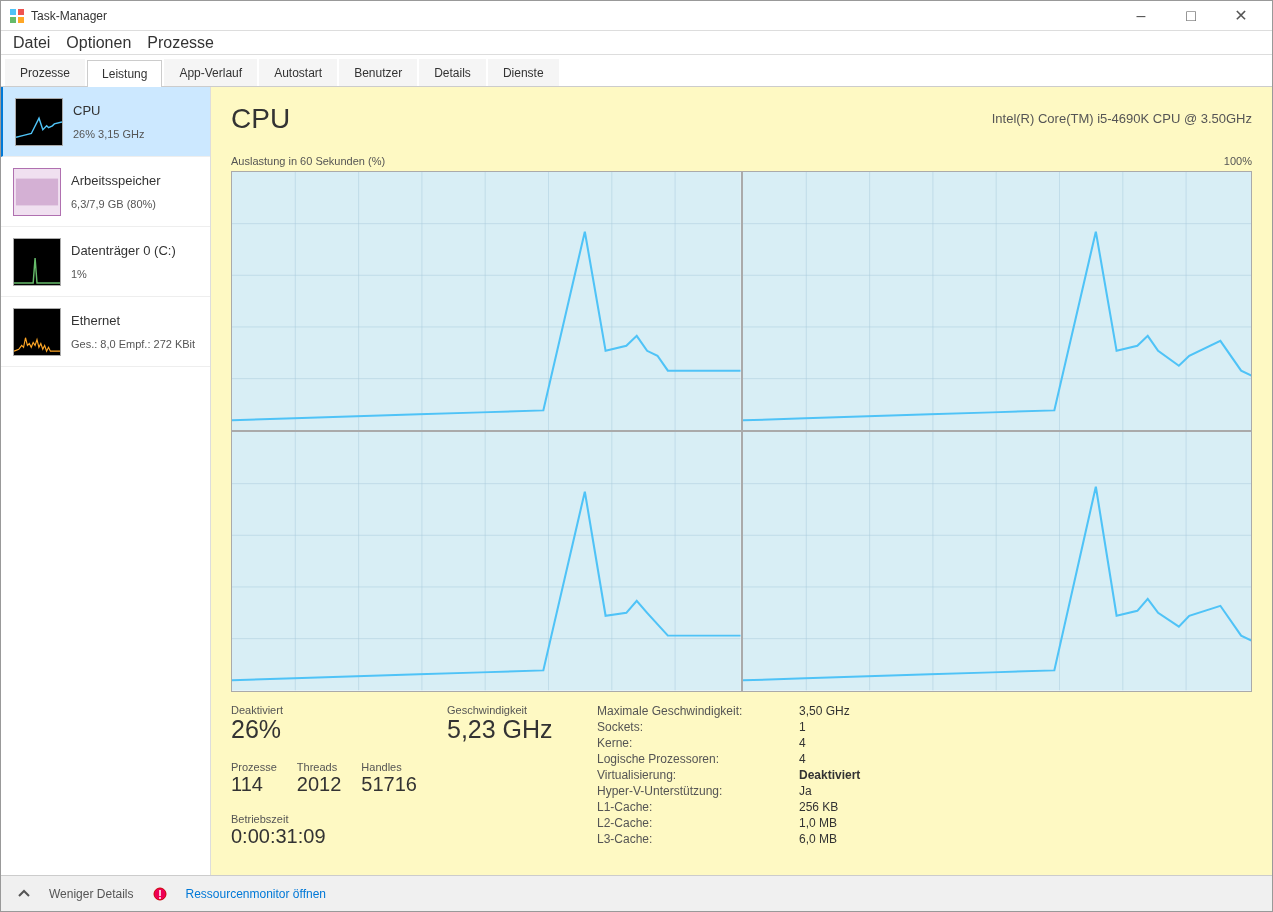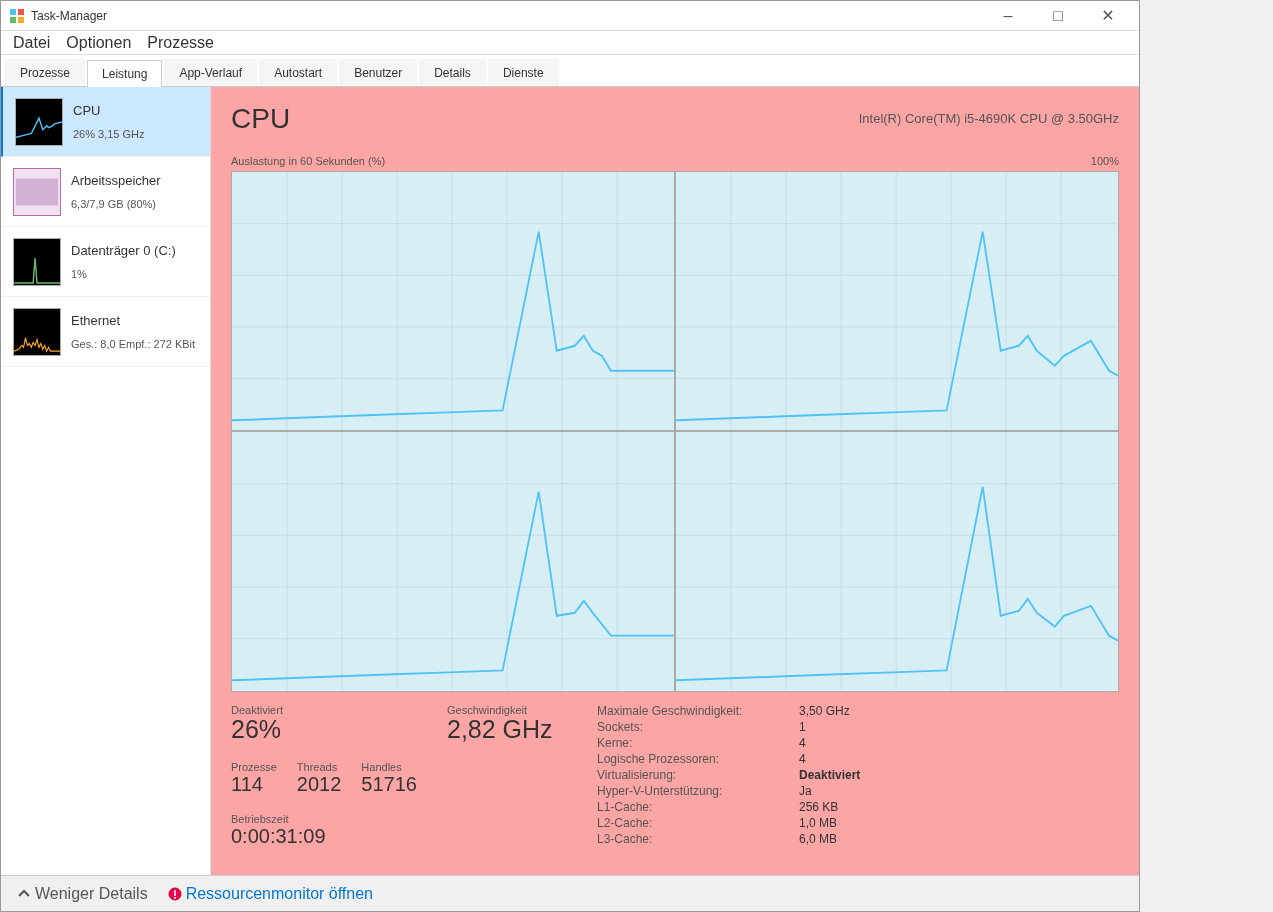--- a/index.html
+++ b/index.html
@@ -5,23 +5,23 @@
     * { margin: 0; padding: 0; box-sizing: border-box; }
     body {
       font-family: 'Segoe UI', sans-serif;
       font-size: 12px;
       background: #f0f0f0;
       width: 1273px;
       height: 912px;
       overflow: hidden;
     }
     .window {
-      width: 1140px;
+      width: 1273px;
       height: 912px;
-      background: #fca5a5;
+      background: #fef9c3;
       border: 1px solid #999;
       display: flex;
       flex-direction: column;
     }
     .title-bar {
       background: #fff;
       height: 30px;
       display: flex;
       align-items: center;
       justify-content: space-between;
@@ -242,26 +242,26 @@
       height: 36px;
       background: #f0f0f0;
       border-top: 1px solid #ccc;
       display: flex;
       align-items: center;
       padding: 0 16px;
       gap: 20px;
       flex-shrink: 0;
     }
     .footer-link {
-      font-size: 16px;
+      font-size: 12px;
       color: #555;
       cursor: pointer;
       display: flex;
       align-items: center;
-      gap: 4px;
+      gap: 18px;
     }
     .footer-link.blue { color: #0078d7; }
 
     
     svg.chart-svg {
       width: 100%;
       height: 100%;
       position: absolute;
       top: 0; left: 0;
     }
@@ -481,21 +481,21 @@
           </div>
           <div class="stat-group" style="margin-top:4px;">
             <div class="stat-label">Betriebszeit</div>
             <div class="stat-value small">0:00:31:09</div>
           </div>
         </div>
 
         <div class="stats-col">
           <div class="stat-group">
             <div class="stat-label">Geschwindigkeit</div>
-            <div class="stat-value">2,82 GHz</div>
+            <div class="stat-value">5,23 GHz</div>
           </div>
         </div>
 
         <div class="stats-col" style="min-width:300px;">
           <div class="info-table">
             <span class="info-row-label">Maximale Geschwindigkeit:</span>
             <span class="info-row-value">3,50 GHz</span>
             <span class="info-row-label">Sockets:</span>
             <span class="info-row-value">1</span>
             <span class="info-row-label">Kerne:</span>

